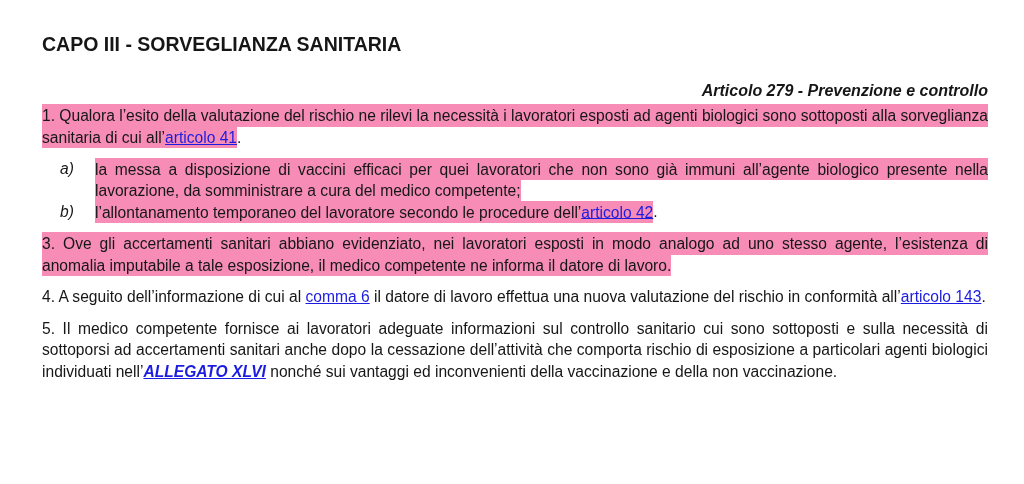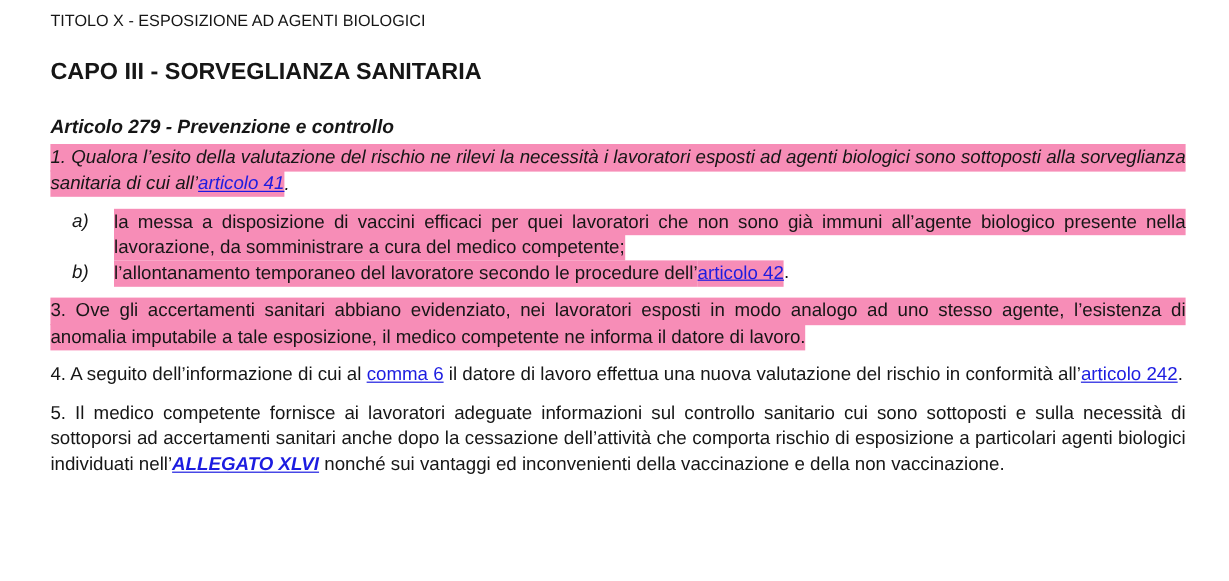--- a/index.html
+++ b/index.html
@@ -18,46 +18,45 @@
   .page{padding:10px 36px 0 42px;}
   .hdr{
     display:flex;justify-content:space-between;align-items:flex-start;
     font-size:13.5px;line-height:16px;
   }
   .chapter{
     text-align:left;font-weight:bold;font-size:19.5px;line-height:24px;
     margin:22px 0 0;
   }
   .article{
-    text-align:left;font-weight:bold;font-style:italic;
+    text-align:right;font-weight:bold;font-style:italic;
     font-size:16px;line-height:20px;margin:25px 0 4px;
   }
   .para{
     font-size:15.6px;line-height:21.6px;text-align:justify;
     margin:0 0 10px;
   }
-  .para.it{font-style:italic;}
+  .para.it{}
   .para.tight{margin-bottom:0;}
   .item{padding-left:53px;position:relative;}
   .marker{position:absolute;left:18px;top:0;font-style:italic;}
   .hl{background:var(--hl);padding:2.6px 0;}
   a{color:var(--link);text-decoration:underline;cursor:pointer;}
   .b{font-weight:bold;}
   .i{font-style:italic;}
 </style>
 </head>
 <body>
 
 <div class="page">
   <div class="hdr">
-    <span>TITOLO X - ESPOSIZIONE AD AGENTI BIOLOGICI</span>
   </div>
   <div class="chapter">CAPO III - SORVEGLIANZA SANITARIA</div>
   <div class="article">Articolo 279 - Prevenzione e controllo</div>
   <div id="paragraphs">
       <div class="para it"><span class="hl">1. Qualora l’esito della valutazione del rischio ne rilevi la necessità i lavoratori esposti ad agenti biologici sono sottoposti alla sorveglianza sanitaria di cui all’</span><a href="#" class="hl">articolo 41</a><span>.</span></div>
       <div class="para item tight"><span class="marker">a)</span><span class="hl">la messa a disposizione di vaccini efficaci per quei lavoratori che non sono già immuni all’agente biologico presente nella lavorazione, da somministrare a cura del medico competente;</span></div>
       <div class="para item"><span class="marker">b)</span><span class="hl">l’allontanamento temporaneo del lavoratore secondo le procedure dell’</span><a href="#" class="hl">articolo 42</a><span>.</span></div>
       <div class="para"><span class="hl">3. Ove gli accertamenti sanitari abbiano evidenziato, nei lavoratori esposti in modo analogo ad uno stesso agente, l’esistenza di anomalia imputabile a tale esposizione, il medico competente ne informa il datore di lavoro.</span></div>
-      <div class="para"><span>4. A seguito dell’informazione di cui al </span><a href="#">comma 6</a><span> il datore di lavoro effettua una nuova valutazione del rischio in conformità all’</span><a href="#">articolo 242</a><span>.</span></div>
+      <div class="para"><span>4. A seguito dell’informazione di cui al </span><a href="#">comma 6</a><span> il datore di lavoro effettua una nuova valutazione del rischio in conformità all’</span><a href="#">articolo 143</a><span>.</span></div>
       <div class="para"><span>5. Il medico competente fornisce ai lavoratori adeguate informazioni sul controllo sanitario cui sono sottoposti e sulla necessità di sottoporsi ad accertamenti sanitari anche dopo la cessazione dell’attività che comporta rischio di esposizione a particolari agenti biologici individuati nell’</span><a href="#" class="b i">ALLEGATO XLVI</a><span> nonché sui vantaggi ed inconvenienti della vaccinazione e della non vaccinazione.</span></div>
     </div>
 </div>
 
 </body></html>

